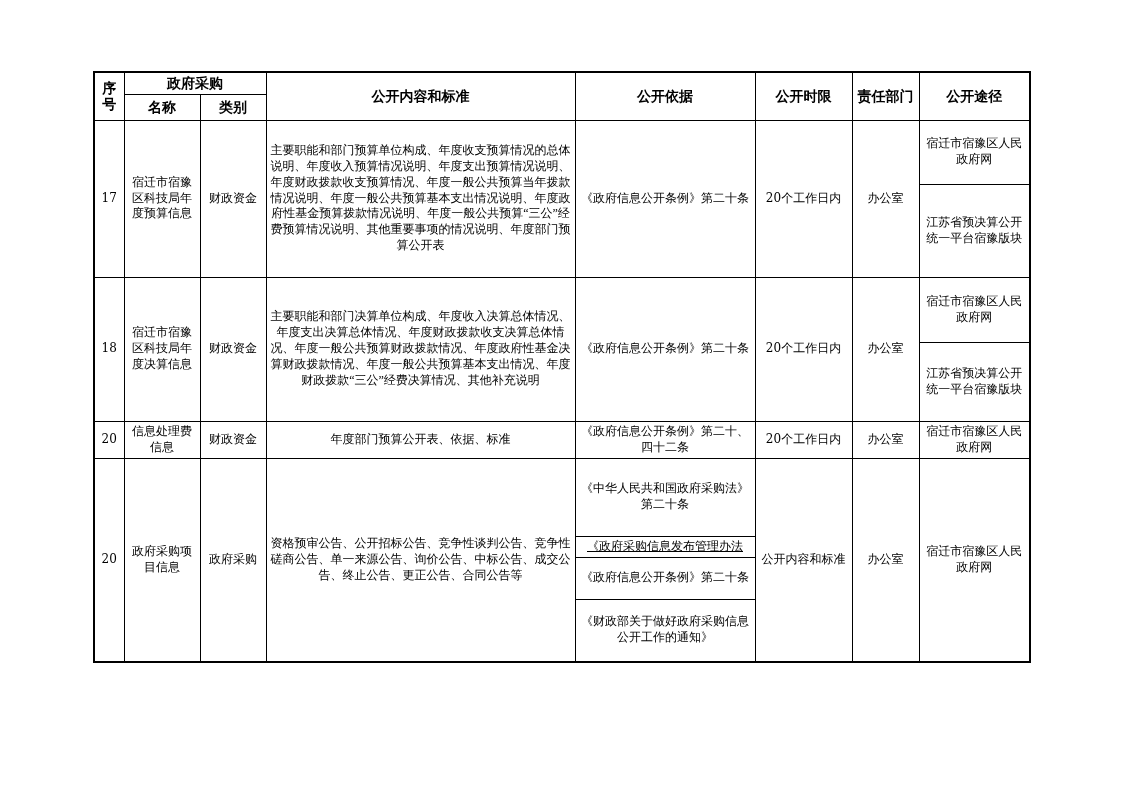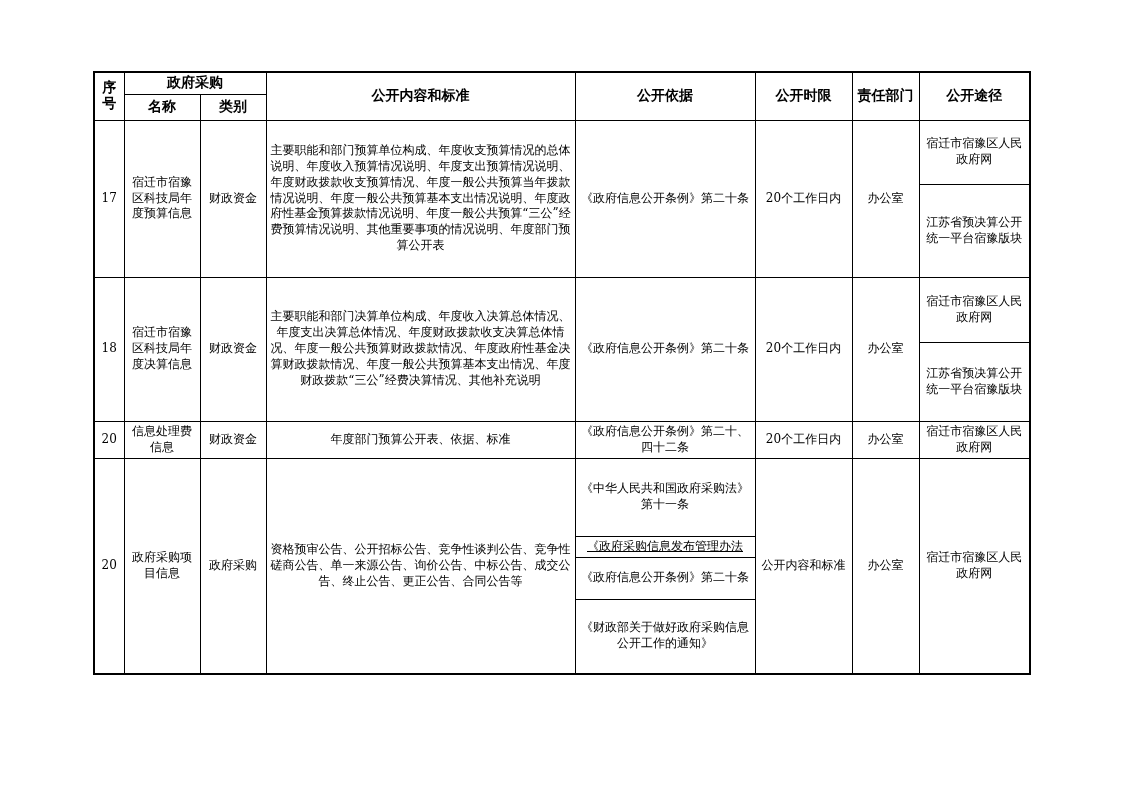--- a/index.html
+++ b/index.html
@@ -26,38 +26,38 @@
     text-align: center;
     vertical-align: middle;
     padding: 1px 3px;
     font-size: 12px;
     line-height: 1.32;
     word-break: break-all;
     overflow: hidden;
     box-sizing: border-box;
   }
   table.disclosure th {
-    font-family: Liberation Mono, monospace;
+    font-family: Liberation Sans, sans-serif;
     font-weight: bold;
     font-size: 14px;
     line-height: 1.15;
     padding: 1px 5px;
   }
   thead tr.hr1 { height: 22px; }
   thead tr.hr2 { height: 26px; }
-  td.content-cell { line-height: 1.5; }
+  td.content-cell { line-height: 1.5; font-family: Liberation Serif, serif; }
   .h64 { height: 64px; }
   .h93 { height: 93px; }
   .h65 { height: 65px; }
   .h79 { height: 79px; }
   .h37 { height: 37px; }
   .h78 { height: 78px; }
   .h21 { height: 21px; text-decoration: underline; }
   .h42 { height: 42px; }
-  .h63 { height: 75px; }
+  .h63 { height: 63px; }
 </style>
 </head>
 <body>
 
 <div class="page">
   <table class="disclosure">
     <colgroup>
       <col style="width:30px">
       <col style="width:76px">
       <col style="width:66px">
@@ -121,21 +121,21 @@
         <td>20个工作日内</td>
         <td>办公室</td>
         <td>宿迁市宿豫区人民政府网</td>
       </tr>
 
       <tr>
         <td rowspan="4">20</td>
         <td rowspan="4">政府采购项目信息</td>
         <td rowspan="4">政府采购</td>
         <td rowspan="4" class="content-cell">资格预审公告、公开招标公告、竞争性谈判公告、竞争性磋商公告、单一来源公告、询价公告、中标公告、成交公告、终止公告、更正公告、合同公告等</td>
-        <td class="h78">《中华人民共和国政府采购法》第十一条</td>
+        <td class="h78">《中华人民共和国政府采购法》第二十条</td>
         <td rowspan="4">公开内容和标准</td>
         <td rowspan="4">办公室</td>
         <td rowspan="4">宿迁市宿豫区人民政府网</td>
       </tr>
       <tr>
         <td class="h21">《政府采购信息发布管理办法</td>
       </tr>
       <tr>
         <td class="h42">《政府信息公开条例》第二十条</td>
       </tr>

